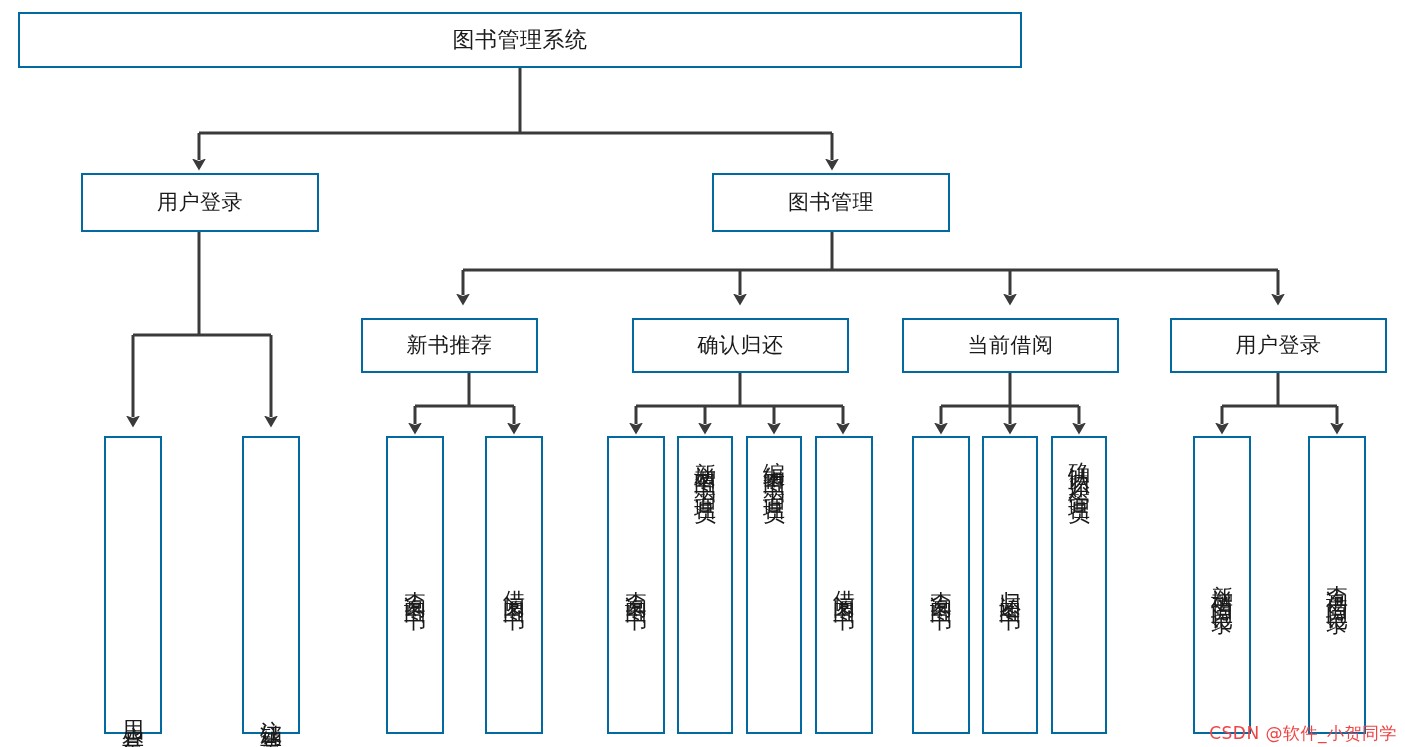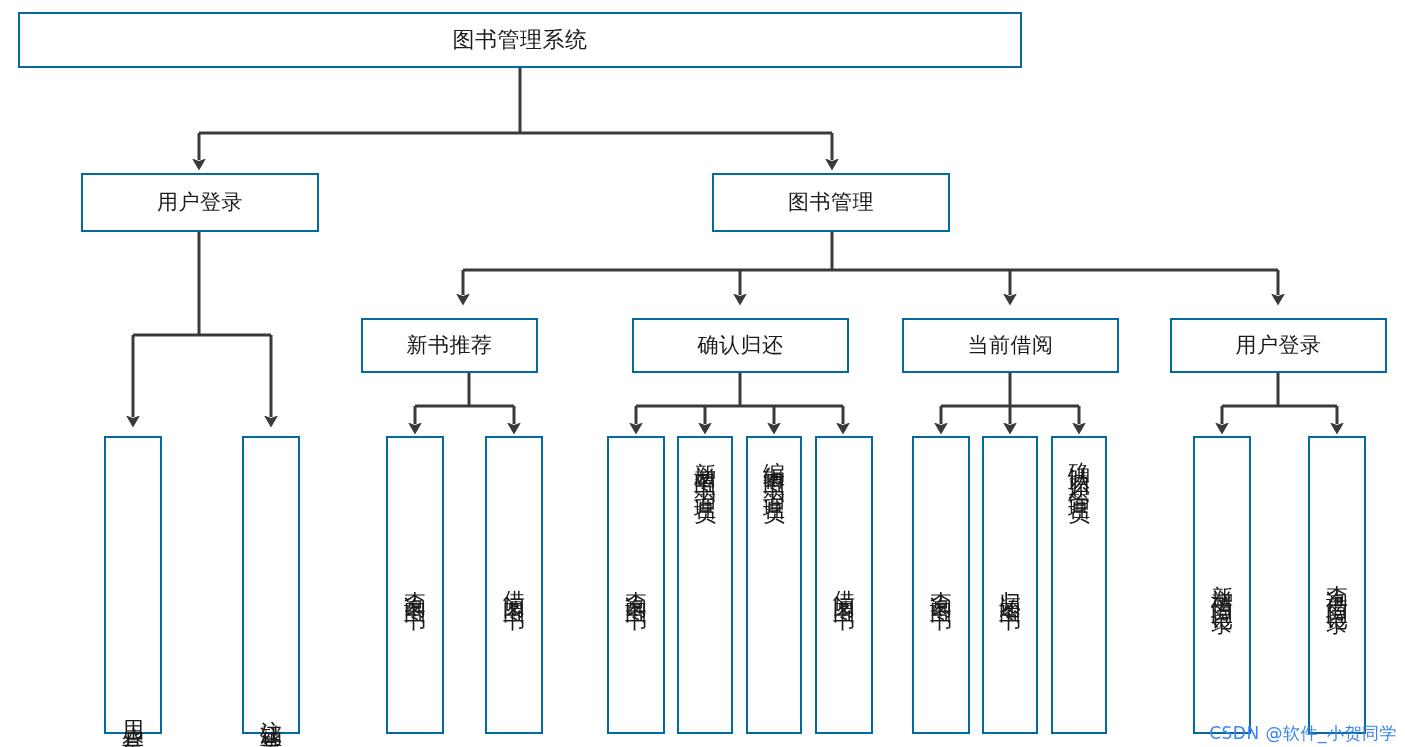--- a/index.html
+++ b/index.html
@@ -65,21 +65,21 @@
   }
   .node.leaf.anchor-top{
     align-items:flex-start;
   }
   
   #watermark{
     position:absolute;
     right:8px;
     bottom:2px;
     font-size:17px;
-    color:#3b82f6;
+    color:#ef4444;
     letter-spacing:.5px;
     white-space:nowrap;
     user-select:none;
     margin-top:20px;
   }
 </style>
 </head>
 <body>
 
 <div id="canvas">

